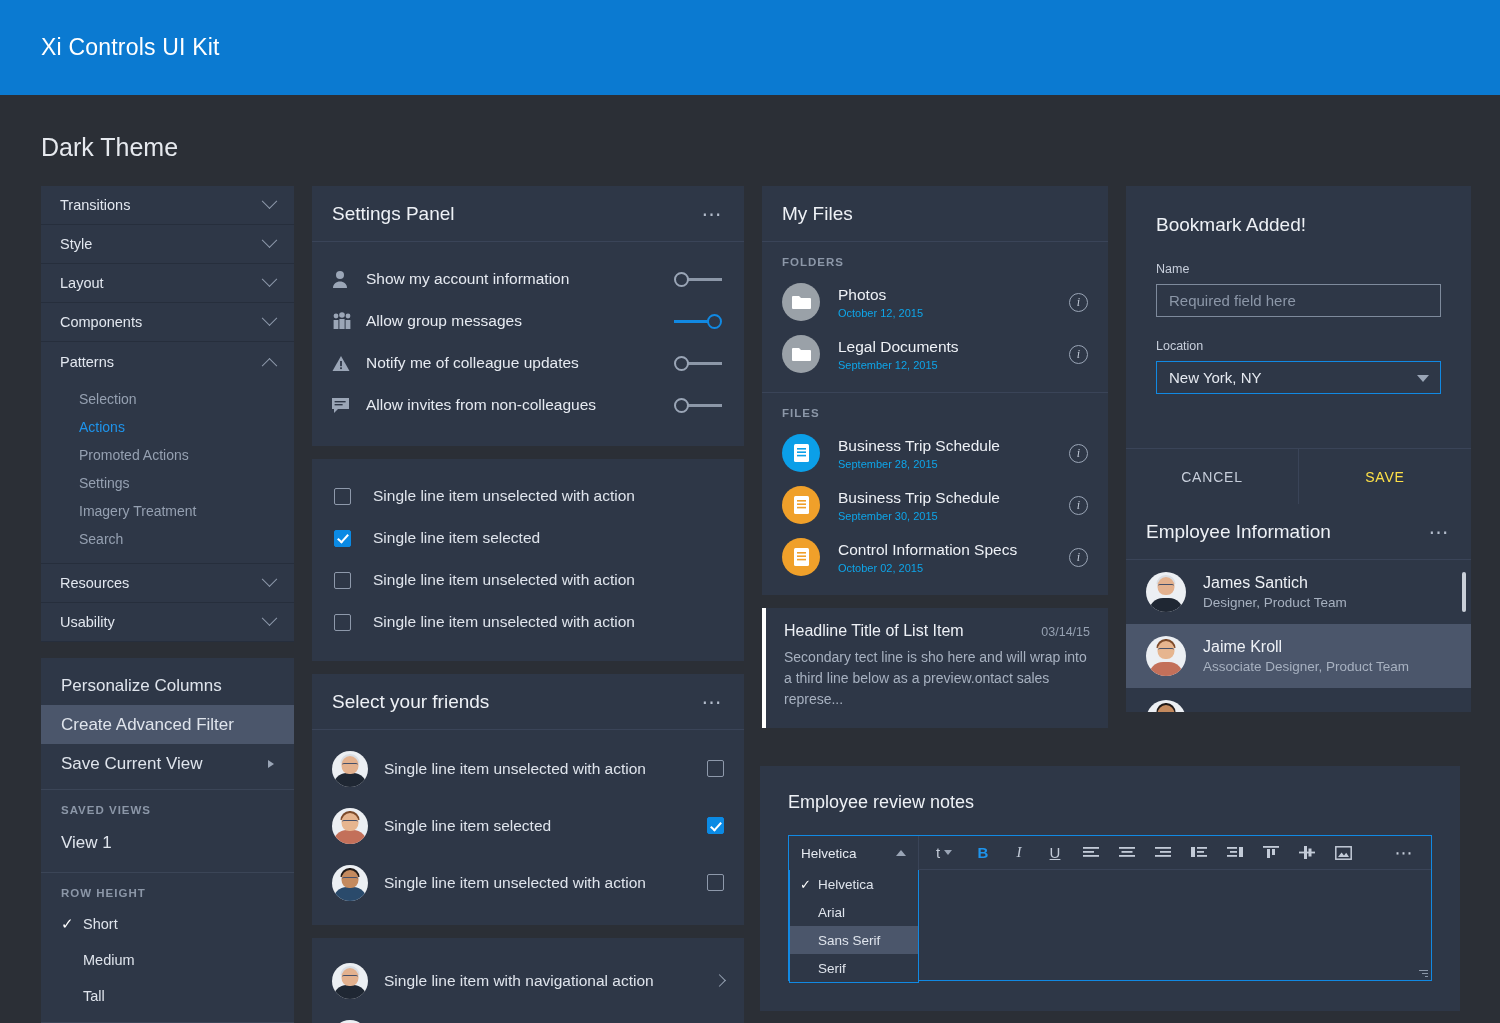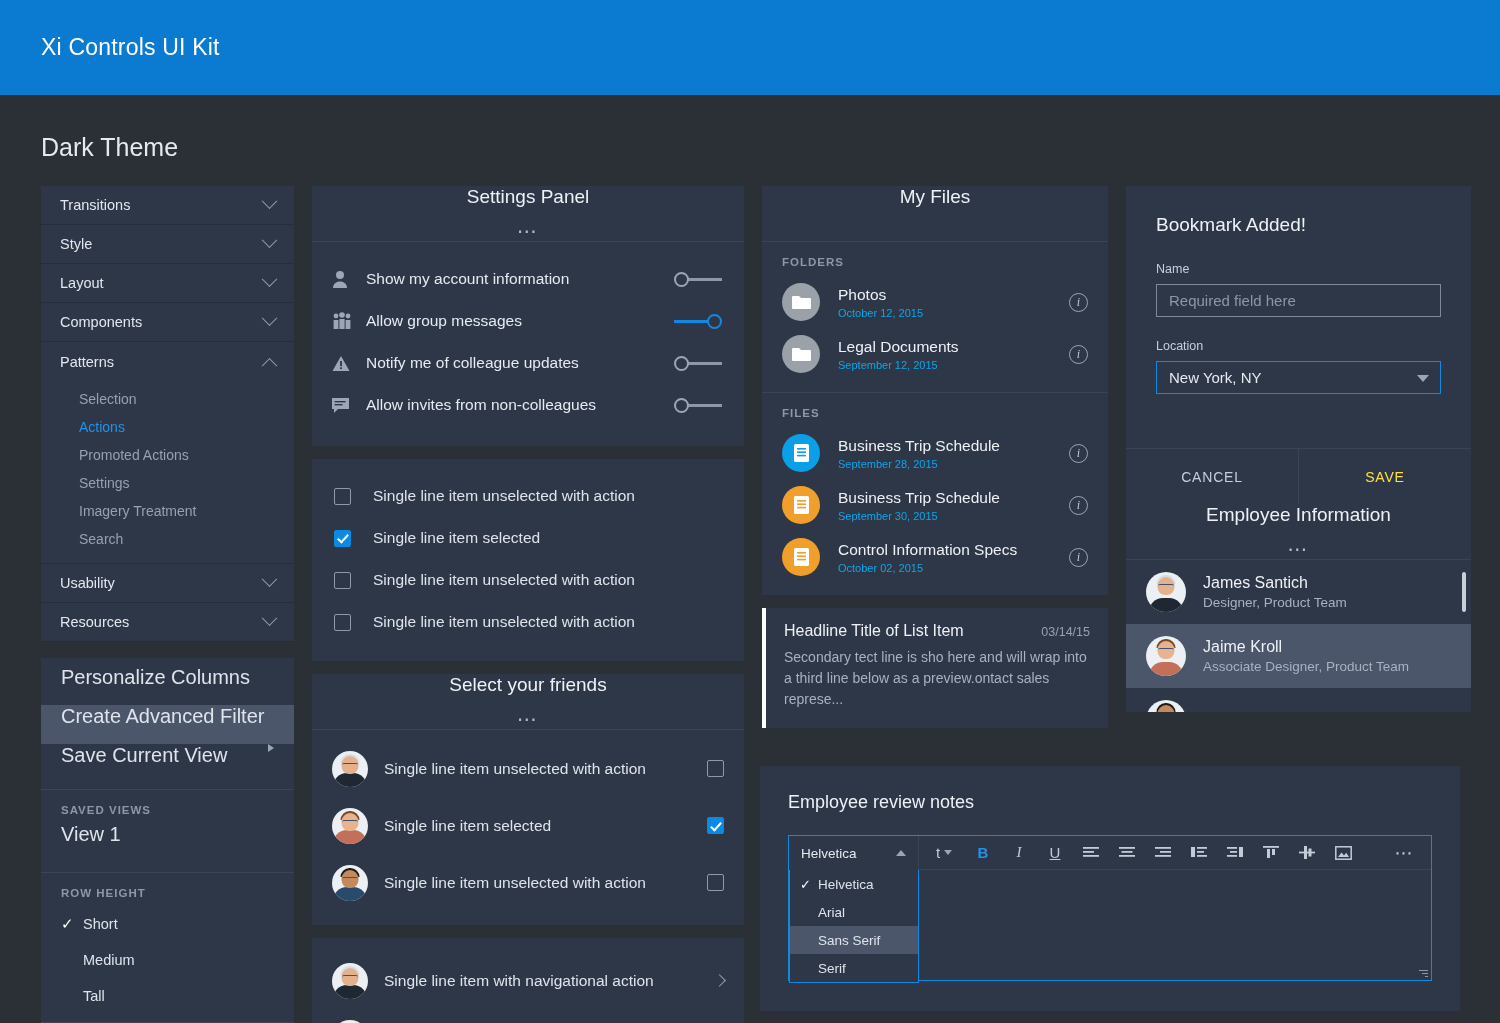--- a/index.html
+++ b/index.html
@@ -26,21 +26,20 @@
   .col-2 { width: 432px; flex: none; }
   .col-3 { width: 346px; flex: none; }
   .col-4 { width: 345px; flex: none; }
 
   .panel { background: #2e3747; }
   .panel + .panel { margin-top: 13px; }
   .panel-head {
     display: flex; align-items: center; justify-content: space-between;
     padding: 0 20px; height: 56px;
     border-bottom: 1px solid #3a4458;
-    flex-direction: column;
   }
   .panel-title { color: #eef1f6; font-size: 19px; font-weight: 400; }
   .dots { color: #b3bccb; font-size: 20px; letter-spacing: 2.5px; line-height: 1; cursor: pointer; }
 
   
   .acc { background: #2e3747; }
   .acc-row {
     height: 39px; display: flex; align-items: center; justify-content: space-between;
     padding: 0 19px; border-bottom: 1px solid #262e3c; cursor: pointer;
   }
@@ -49,22 +48,22 @@
   .chev { width: 11px; height: 11px; border-right: 1.6px solid #8e99ab; border-bottom: 1.6px solid #8e99ab; }
   .chev.down { transform: rotate(45deg) translate(-3px,-3px); }
   .chev.up { transform: rotate(-135deg) translate(-3px,-3px); }
   .sub-list { background: #2e3747; padding: 4px 0 10px 0; border-bottom: 1px solid #262e3c; }
   .sub-item { height: 28px; display: flex; align-items: center; padding-left: 38px; font-size: 14px; color: #95a0b1; cursor: pointer; }
   .sub-item.active { color: #1e94ec; }
 
   
   .menu-card { background: #2e3747; margin-top: 16px; }
   .menu-item {
-    height: 39px; display: flex; align-items: flex-start; justify-content: space-between;
-    padding: 0 20px; color: #dfe4ec; font-size: 20px; cursor: pointer;
+    height: 39px; display: flex; align-items: center; justify-content: space-between;
+    padding: 0 20px; color: #dfe4ec; font-size: 17px; cursor: pointer;
   }
   .menu-item.hl { background: #4b566b; }
   .menu-sep { height: 1px; background: #3b4557; }
   .menu-caption { color: #8c97a8; font-size: 11.5px; letter-spacing: 1px; padding: 14px 20px 7px; font-weight: 600; }
   .caret-right { width: 0; height: 0; border-left: 6px solid #9aa5b6; border-top: 4.5px solid transparent; border-bottom: 4.5px solid transparent; }
   .check-row { height: 36px; display: flex; align-items: center; padding: 0 20px; color: #dfe4ec; font-size: 14.5px; cursor: pointer; }
   .check-mark { width: 22px; color: #ffffff; font-size: 15px; }
 
   
   .set-body { padding: 16px 20px 20px; }
@@ -219,25 +218,25 @@
       </div>
       <div class="sub-list">
         <div class="sub-item">Selection</div>
         <div class="sub-item active">Actions</div>
         <div class="sub-item">Promoted Actions</div>
         <div class="sub-item">Settings</div>
         <div class="sub-item">Imagery Treatment</div>
         <div class="sub-item">Search</div>
       </div>
       <div class="acc-row">
+        <span class="acc-label">Resources</span>
+        <span class="chev down"></span>
+      </div>
+      <div class="acc-row">
         <span class="acc-label">Usability</span>
-        <span class="chev down"></span>
-      </div>
-      <div class="acc-row">
-        <span class="acc-label">Resources</span>
         <span class="chev down"></span>
       </div>
     </div>
 
     <div class="menu-card">
       <div style="padding:8px 0 6px;">
         <div class="menu-item">
           <span>Personalize Columns</span>
         </div>
         <div class="menu-item hl">

